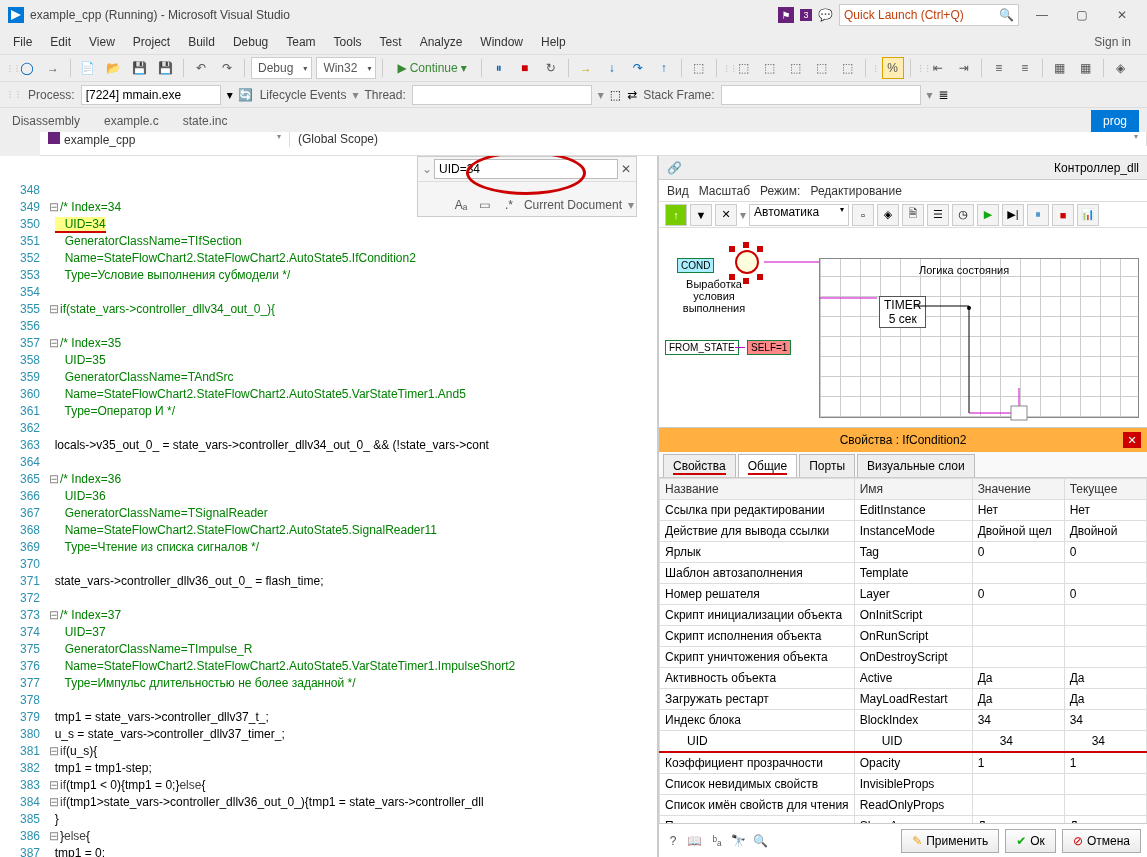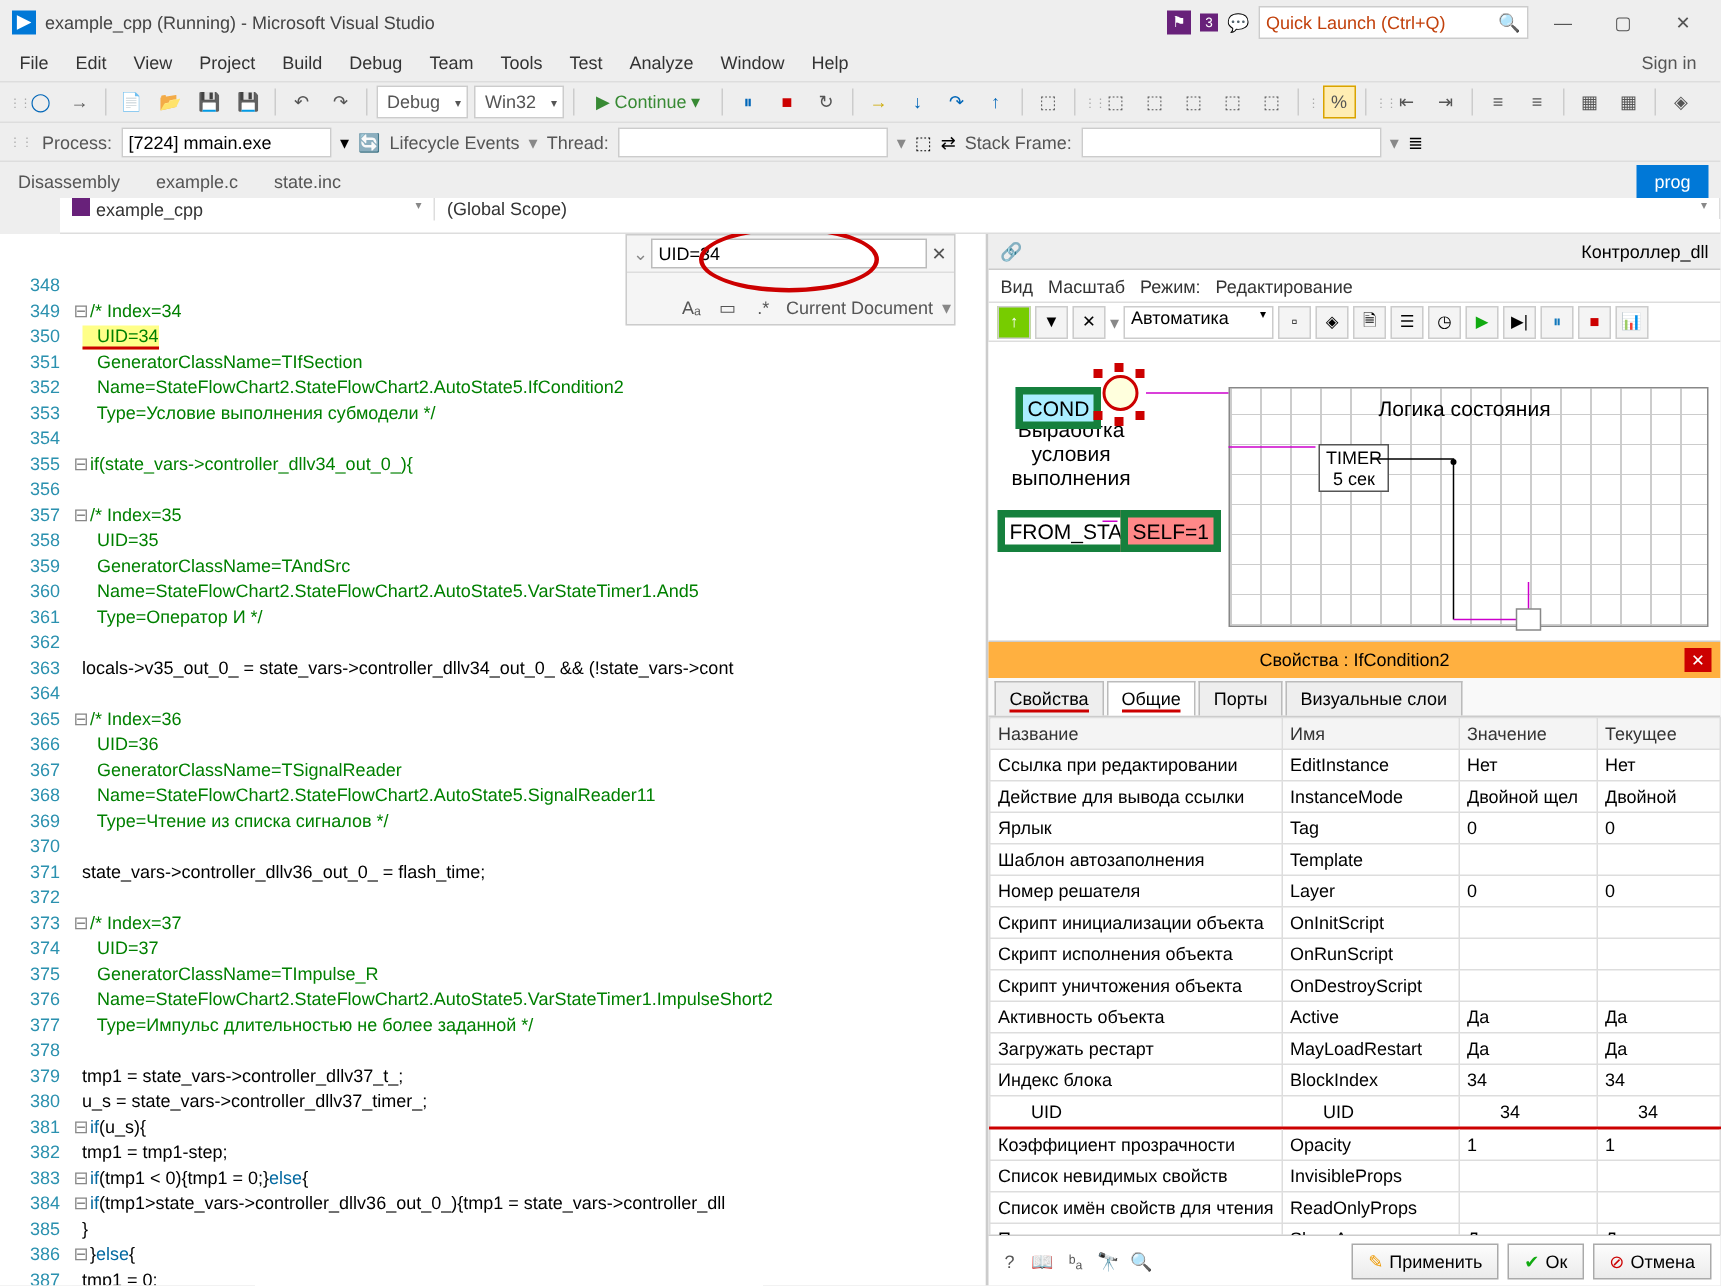--- a/index.html
+++ b/index.html
@@ -45,21 +45,21 @@
 .codehdr .combo::after { content: "▾"; position: absolute; right: 8px; font-size: 8px; color: #888; }
 
 
 .maincontent { display: flex; height: calc(857px - 30px - 24px - 28px - 26px - 24px - 24px); }
 
 
 .editor { flex: 1; background: #fff; display: flex; overflow: hidden; position: relative; font-family: Consolas, monospace; font-size: 13px; }
 .gutter { width: 48px; background: #fff; text-align: right; padding-right: 8px; color: #2b91af; white-space: pre; line-height: 17px; padding-top: 26px; }
 .codebody { flex: 1; white-space: pre; line-height: 17px; padding-top: 26px; overflow: hidden; }
 .codebody .c { color: #008000; } 
-.codebody .k { color: #0369a1; } 
+.codebody .k { color: #404040; } 
 .codebody .n { color: #000; } 
 .codebody .hl { background: #ff8; } 
 .codebody .und { border-bottom: 2px solid #c00; }
 .fold { color: #888; display: inline-block; width: 12px; text-align: center; }
 
 
 .findbar { position: absolute; top: 0; right: 20px; width: 220px; background: #f5f5f5; border: 1px solid #ccc; z-index: 5; }
 .findbar .frow { display: flex; align-items: center; padding: 2px; border-bottom: 1px solid #ddd; }
 .findbar input { flex: 1; border: 1px solid #bbb; height: 20px; padding: 0 4px; }
 .findbar .fchev { width: 14px; text-align: center; color: #888; }
@@ -72,22 +72,22 @@
 .rightpanel { width: 490px; border-left: 2px solid #ccc; background: #fff; display: flex; flex-direction: column; }
 .rightpanel .rtitle { height: 24px; background: #eee; display: flex; align-items: center; padding: 0 8px; justify-content: space-between; border-bottom: 1px solid #ccc;}
 .rightpanel .rmenu { height: 22px; display: flex; align-items: center; padding: 0 8px; gap: 10px; color: #333; border-bottom: 1px solid #ddd; }
 .rightpanel .rtoolbar { height: 26px; display: flex; align-items: center; padding: 0 6px; gap: 3px; border-bottom: 1px solid #ddd; }
 .rightpanel .rtoolbar .tbtn { width: 22px; height: 22px; display: inline-flex; align-items: center; justify-content: center; border: 1px solid #ccc; background: #f4f4f4; font-size: 11px; }
 .rightpanel .rtoolbar .combo { height: 22px; border: 1px solid #ccc; padding: 0 18px 0 4px; background: #fff; position: relative; min-width: 100px; }
 .rightpanel .rtoolbar .combo::after { content: "▾"; position: absolute; right: 4px; font-size: 8px; }
 
 .diagram { flex: 0 0 200px; background: #fff; position: relative; border-bottom: 1px solid #ccc; overflow: hidden; }
 .diagram .gridbox { position: absolute; left: 160px; top: 30px; width: 320px; height: 160px; border: 1px solid #888; background-image: repeating-linear-gradient(0deg, #ccc 0, #ccc 1px, transparent 1px, transparent 20px), repeating-linear-gradient(90deg, #ccc 0, #ccc 1px, transparent 1px, transparent 20px); }
-.diagram .label { position: absolute; font-size: 14px; color: #000; text-align: center; }
-.diagram .node { position: absolute; border: 5px solid #15803d; font-size: 14px; padding: 1px 3px; background: #fff; }
+.diagram .label { position: absolute; font-size: 11px; color: #000; text-align: center; }
+.diagram .node { position: absolute; border: 1px solid #15803d; font-size: 10px; padding: 1px 3px; background: #fff; }
 .diagram .cond { background: #aef; }
 .diagram .ifnode { position: absolute; width: 24px; height: 24px; border: 2px solid #c00; border-radius: 50%; background: #ffd; }
 .diagram .handle { position: absolute; width: 6px; height: 6px; background: #c00; }
 .diagram .self1 { background: #f88; }
 .diagram .timer { border: 1px solid #555; font-size: 9px; text-align: center; padding: 1px 4px; background: #fff; }
 
 
 .proppanel { flex: 1; display: flex; flex-direction: column; min-height: 0; }
 .proppanel .phdr { height: 24px; background: #ffb040; display: flex; align-items: center; justify-content: center; color: #000; position: relative; }
 .proppanel .phdr .closex { position: absolute; right: 6px; background: #c00; color: #fff; width: 18px; height: 16px; display: inline-flex; align-items: center; justify-content: center; font-size: 11px; }

